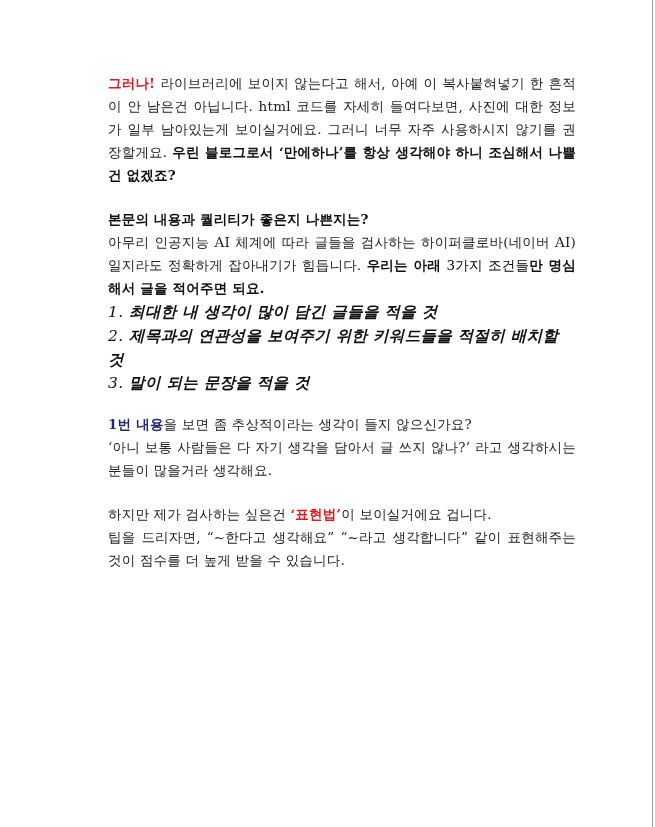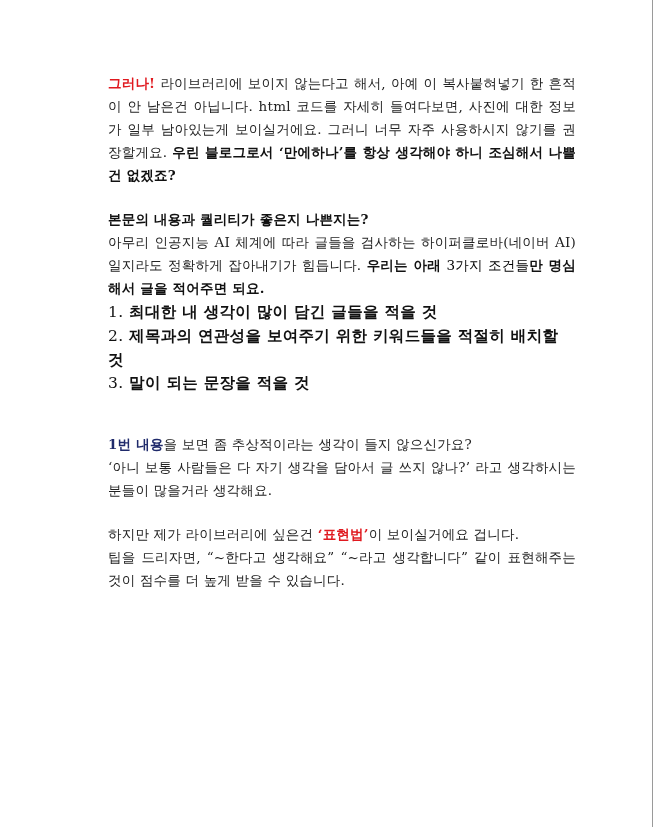--- a/index.html
+++ b/index.html
@@ -55,23 +55,24 @@
       margin: 0;
       padding: 0;
       list-style: none;
     }
     .list li {
       font-size: 15.5px;
       line-height: 23px;
       color: #111111;
       font-weight: bold;
       letter-spacing: 0.3px;
+      font-style: italic;
     }
     .list .num { font-weight: normal; }
-    .gap-4 { margin-top: 38px; }
+    .gap-4 { margin-top: 18px; }
     .gap-5 { margin-top: 21px; }
   </style>
 </head>
 <body>
 
 <div class="page-border"></div>
 
 <div class="content">
 
   <p><span class="red-b">그러나!</span><span> 라이브러리에 보이지 않는다고 해서, 아예 이 복사붙혀넣기 한 흔적이 안 남은건 아닙니다. html 코드를 자세히 들여다보면, 사진에 대한 정보가 일부 남아있는게 보이실거에요. 그러니 너무 자주 사용하시지 않기를 권장할게요. </span><span class="b">우린 블로그로서 ‘만에하나’를 항상 생각해야 하니 조심해서 나쁠건 없겠죠?</span></p>
@@ -83,16 +84,16 @@
 
   <ul class="list gap-3">
     <li><span class="num">1.</span><span> 최대한 내 생각이 많이 담긴 글들을 적을 것</span></li>
     <li><span class="num">2.</span><span> 제목과의 연관성을 보여주기 위한 키워드들을 적절히 배치할 것</span></li>
     <li><span class="num">3.</span><span> 말이 되는 문장을 적을 것</span></li>
   </ul>
 
   <p class="gap-4"><span class="navy-b">1번 내용</span><span>을 보면 좀 추상적이라는 생각이 들지 않으신가요?</span></p>
   <p>‘아니 보통 사람들은 다 자기 생각을 담아서 글 쓰지 않나?’ 라고 생각하시는 분들이 많을거라 생각해요.</p>
 
-  <p class="gap-5"><span>하지만 제가 라이브러리에 싶은건 </span><span class="red-b">‘표현법’</span><span>이 보이실거에요 겁니다.</span></p>
+  <p class="gap-5"><span>하지만 제가 검사하는 싶은건 </span><span class="red-b">‘표현법’</span><span>이 보이실거에요 겁니다.</span></p>
   <p>팁을 드리자면, “~한다고 생각해요” “~라고 생각합니다” 같이 표현해주는 것이 점수를 더 높게 받을 수 있습니다.</p>
 
 </div>
 
 </body></html>

